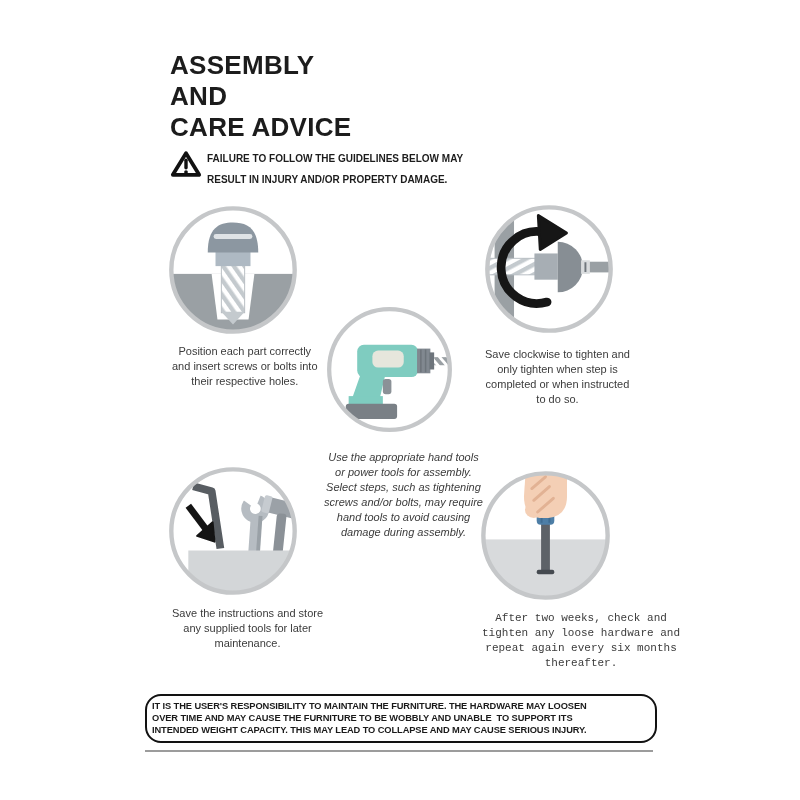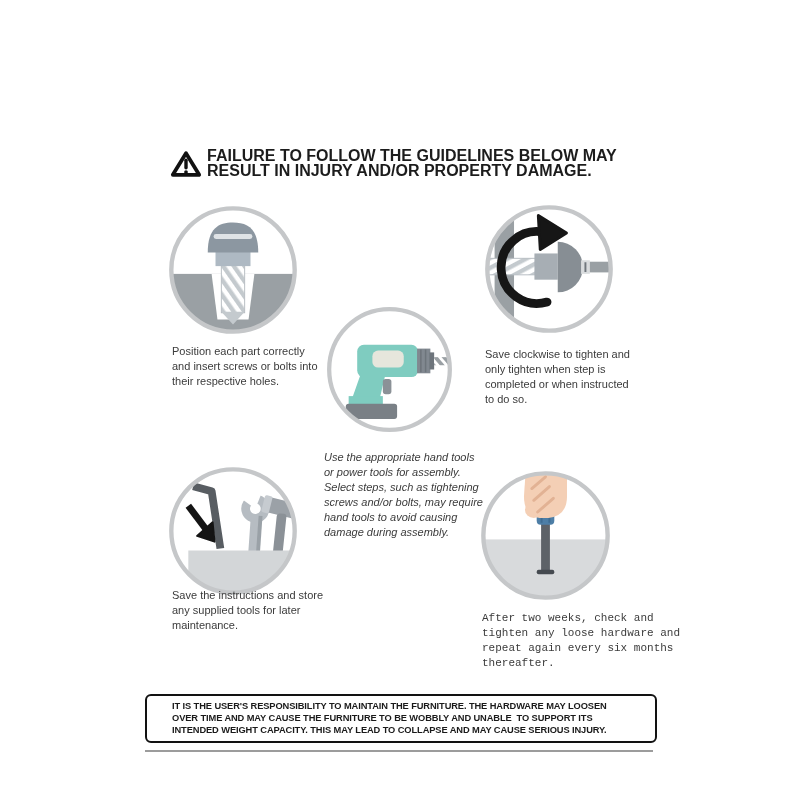--- a/index.html
+++ b/index.html
@@ -2,35 +2,38 @@
 <html><head>
 <meta charset="utf-8">
 <style>
   html,body{margin:0;padding:0;background:#ffffff;}
   .page{position:relative;width:800px;height:800px;background:#ffffff;overflow:hidden;
         font-family:"Liberation Sans",sans-serif;}
   .pre{white-space:pre;}
   .title{position:absolute;left:170px;top:50px;font-size:26px;line-height:31px;
          font-weight:700;color:#1c1c1c;letter-spacing:0.3px;}
   .warn-icon{position:absolute;left:170px;top:149px;width:32px;height:30px;}
-  .warn-text{position:absolute;left:207px;top:148px;font-size:16px;line-height:15px;
+  .warn-text{position:absolute;left:207px;top:148px;font-size:10px;line-height:21px;
              font-weight:700;color:#1c1c1c;}
-  .caption{position:absolute;font-size:11px;line-height:15px;color:#3b3b3b;}
+  .caption{position:absolute;font-size:11px;line-height:15px;color:#3b3b3b;text-align:center;}
   .circ{position:absolute;}
   .footer-box{position:absolute;left:145px;top:694px;width:512px;box-sizing:border-box;
-              border:2px solid #121212;border-radius:6px;padding:5px 25px;
+              border:2px solid #121212;border-radius:16px;padding:5px 5px;
               font-size:9.3px;font-weight:700;line-height:11.8px;color:#1a1a1a;
               letter-spacing:-0.1px;}
   .footer-line{position:absolute;left:145px;top:750px;width:508px;height:2px;background:#9c9c9c;}
 </style>
 </head>
 <body>
 
 <div class="page">
 
+  <div class="title pre">ASSEMBLY
+AND
+CARE ADVICE</div>
 
   <svg class="warn-icon" viewBox="0 0 34 30">
     <polygon points="17,3.5 31,26.5 3,26.5" fill="#ffffff" stroke="#111111" stroke-width="4" stroke-linejoin="round"></polygon>
     <line x1="17" y1="11" x2="17" y2="19" stroke="#111111" stroke-width="3.6" stroke-linecap="round"></line>
     <circle cx="17" cy="23.6" r="2" fill="#111111"></circle>
   </svg>
   <div class="warn-text pre">FAILURE TO FOLLOW THE GUIDELINES BELOW MAY
 RESULT IN INJURY AND/OR PROPERTY DAMAGE.</div>
 
   <div>
@@ -147,21 +150,21 @@
           <rect x="102" y="38" width="33" height="16" rx="3" fill="#9ba1a7"></rect>
           <rect x="100" y="37" width="8" height="18" rx="2" fill="#c6cbd0"></rect>
         </g>
         <rect x="113" y="52" width="10" height="44" rx="3" fill="#8b9197" transform="rotate(6 118 74)"></rect>
         <polygon points="24,90 134,90 134,140 24,140" fill="#d3d6d8"></polygon>
         <line x1="24" y1="44" x2="42" y2="68" stroke="#141414" stroke-width="7"></line>
         <polygon points="51,81 49,61 33,75" fill="#141414" stroke="#141414" stroke-width="2" stroke-linejoin="round"></polygon>
       </g>
       <circle cx="70" cy="70" r="63.5" fill="none" stroke="#c5c7c9" stroke-width="4.5"></circle>
     </svg>
-    <div class="caption pre" style="left:172px;top:588px;">Save the instructions and store
+    <div class="caption pre" style="left:172px;top:606px;">Save the instructions and store
 any supplied tools for later
 maintenance.</div>
   </div>
 
   <div>
     <svg class="circ" style="left:477px;top:467px;width:137px;height:137px;" viewBox="0 0 140 140">
       <defs>
           <clipPath id="c5clip">
             <circle cx="70" cy="70" r="63.5"></circle>
           </clipPath>

